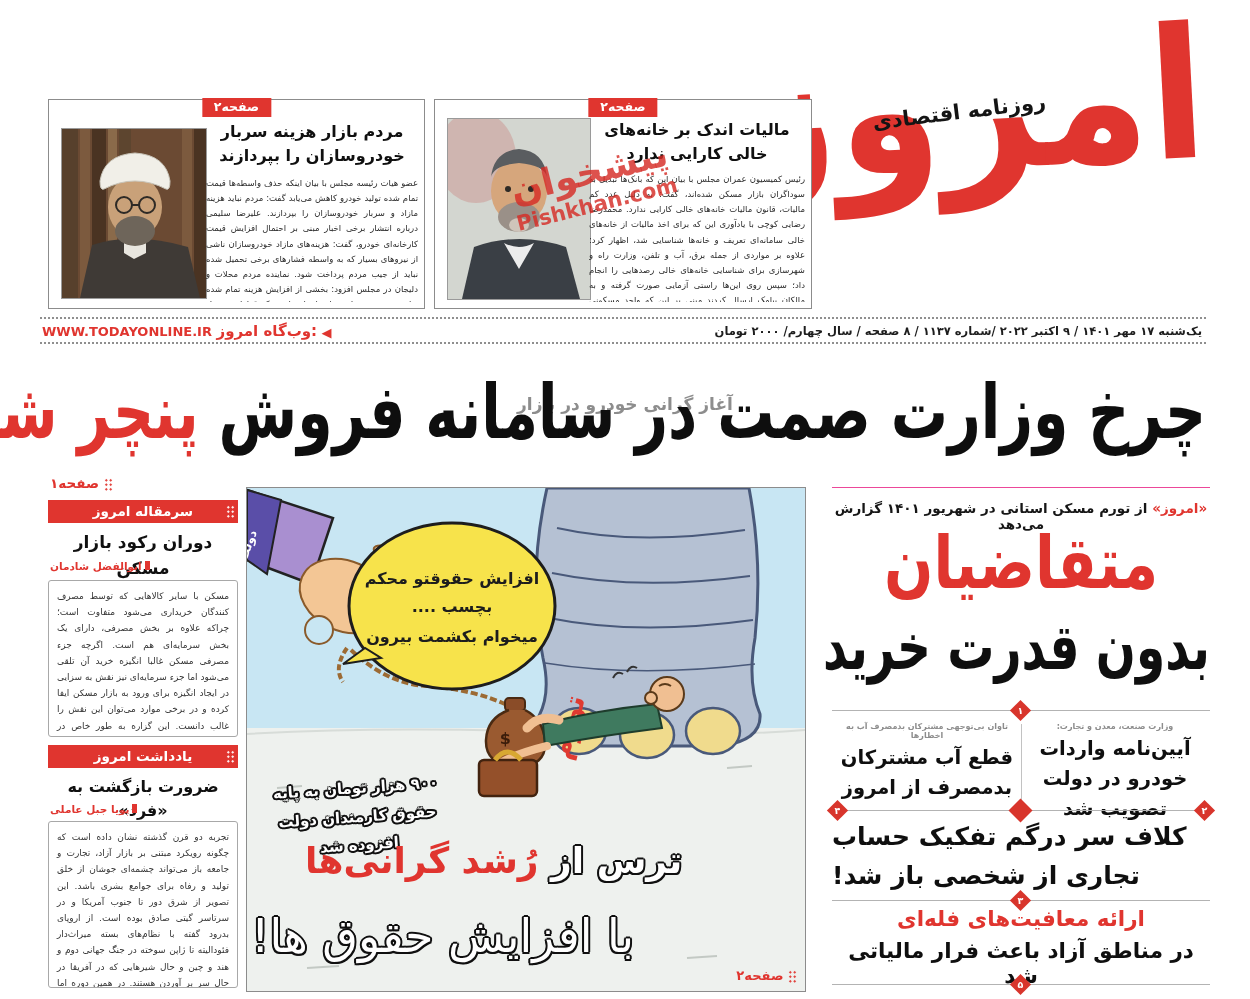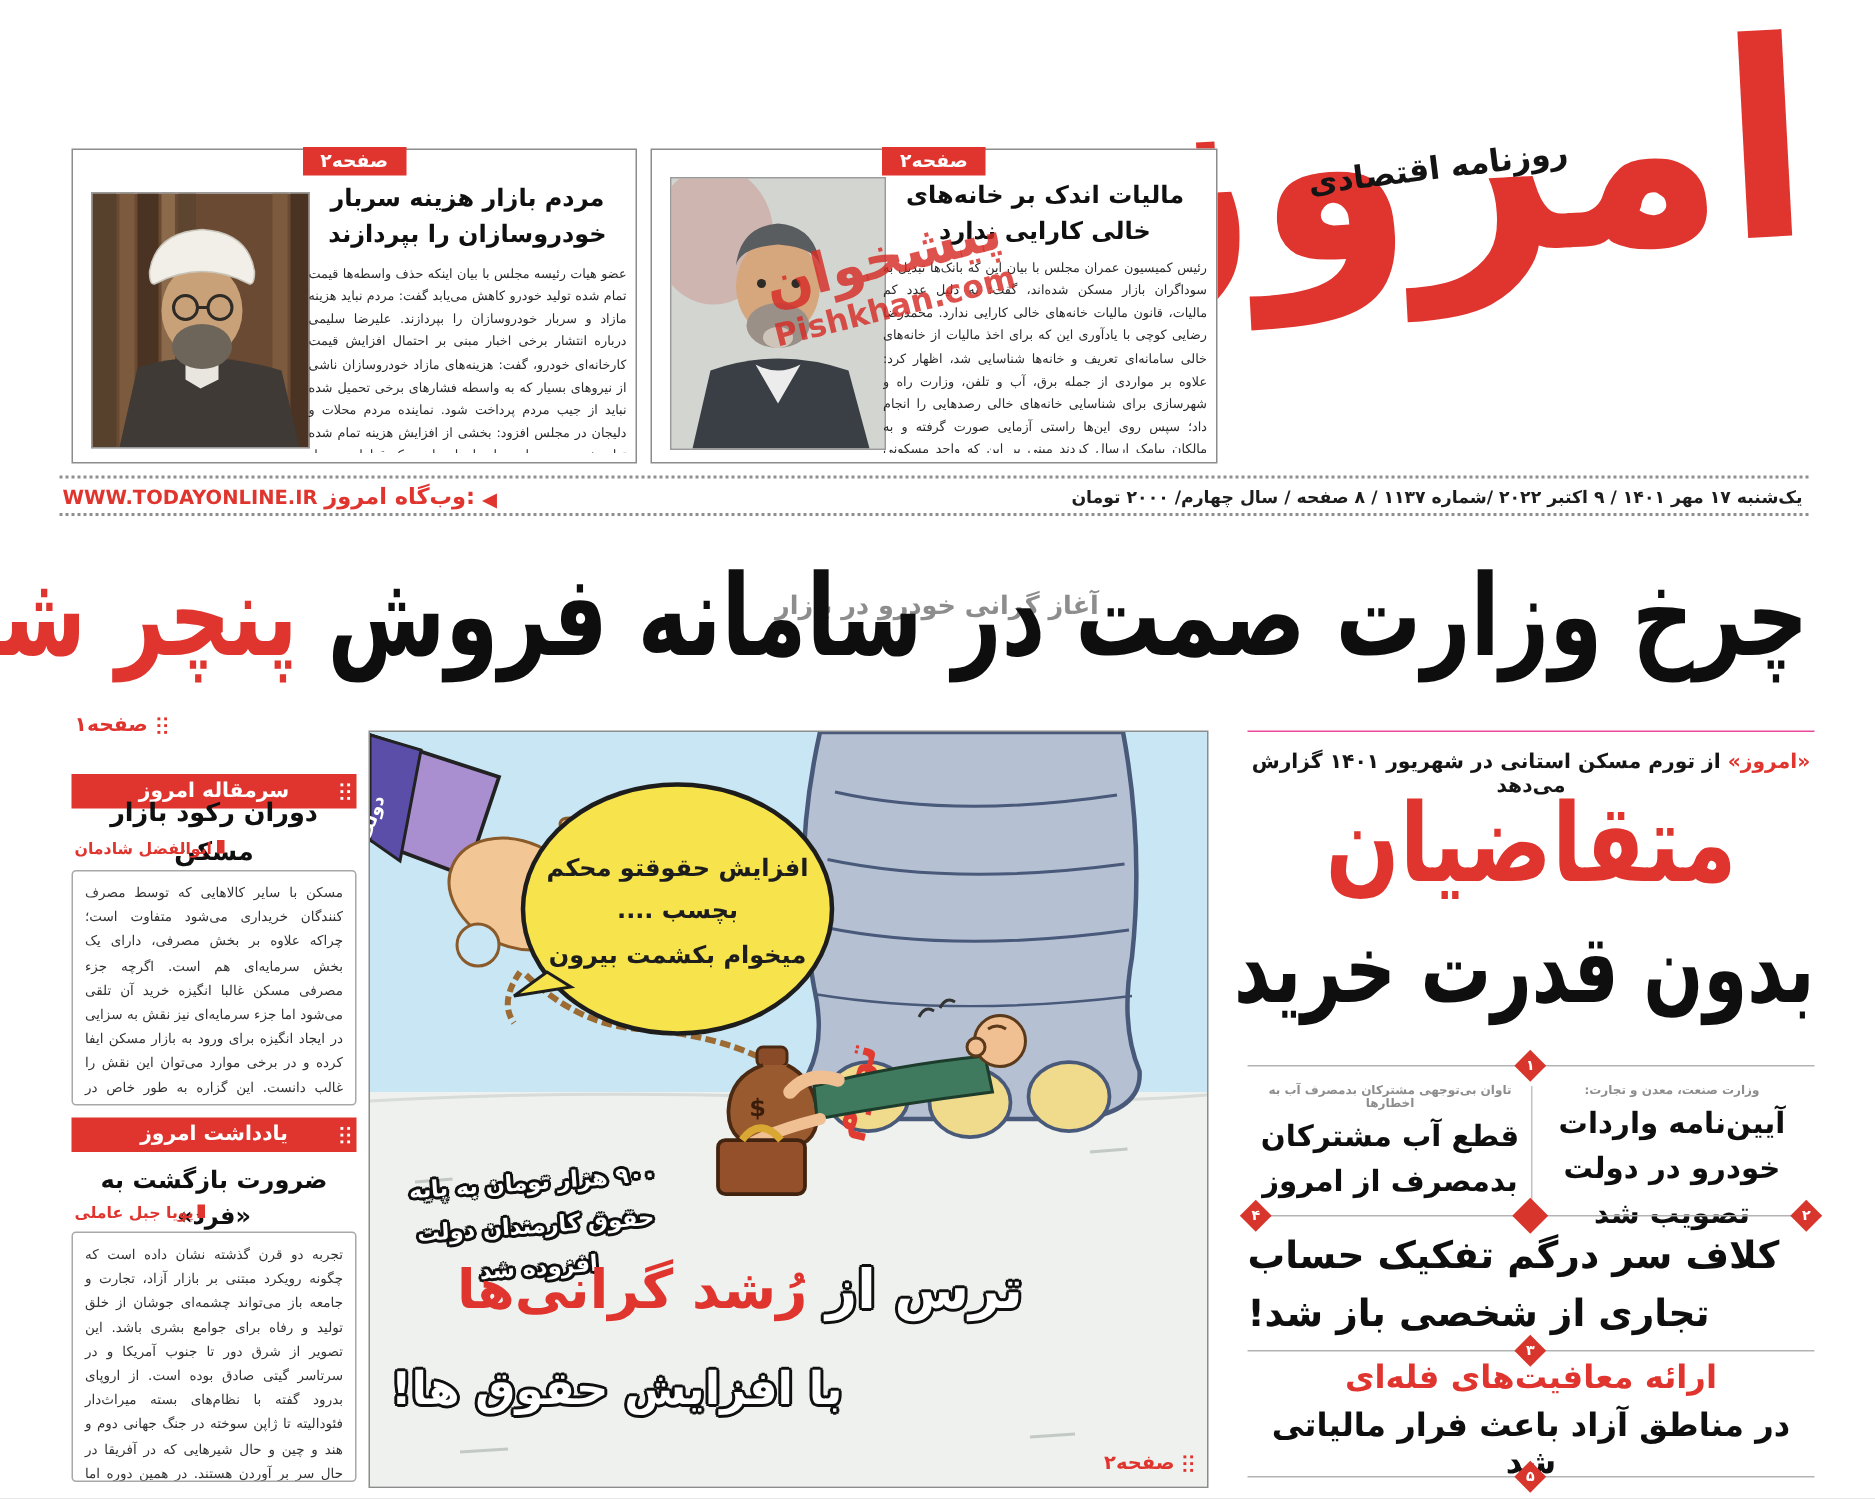--- a/index.html
+++ b/index.html
@@ -38,21 +38,21 @@
   .pg1{position:absolute;left:50px;top:475px;color:#e0352f;font-weight:900;font-size:13.5px;}
 
   
   .cartoon{position:absolute;left:246px;top:487px;width:560px;height:505px;border:1px solid #8c8c8c;background:#fff;overflow:hidden;}
   .outline-txt{color:#fff;text-shadow:-2px 0 #101010,2px 0 #101010,0 -2px #101010,0 2px #101010,
                -1.5px -1.5px #101010,1.5px 1.5px #101010,-1.5px 1.5px #101010,1.5px -1.5px #101010;}
   .cap-small{position:absolute;left:8px;top:286px;width:205px;transform:rotate(-4deg);font-size:15px;font-weight:900;
              line-height:1.9;text-align:center;}
   .cap-big1{position:absolute;left:58px;top:352px;font-size:36px;font-weight:900;white-space:nowrap;}
   .cap-big1 .red{color:#e0352f;text-shadow:none;}
-  .cap-big2{position:absolute;left:14px;top:421px;font-size:30px;font-weight:700;white-space:nowrap;}
+  .cap-big2{position:absolute;left:4px;top:421px;font-size:46px;font-weight:400;white-space:nowrap;}
   .cart-pageref{position:absolute;right:8px;bottom:8px;color:#e0352f;font-weight:900;font-size:13px;}
 
   
   .rcol{position:absolute;left:832px;top:487px;width:378px;height:505px;border-top:1px solid #ec4899;}
   .r-kicker{position:absolute;top:12px;left:0;right:0;text-align:center;font-size:13.5px;font-weight:900;color:#161616;}
   .r-kicker .red{color:#e0352f;}
   .r-title-red{position:absolute;top:32px;left:0;right:0;text-align:center;color:#e0352f;font-weight:900;
                font-size:58px;transform:scaleY(1.25);transform-origin:center top;}
   .r-title-black{position:absolute;top:122px;left:0;right:0;text-align:center;color:#0f0f0f;font-weight:900;
                  font-size:47px;transform:scaleY(1.35);transform-origin:center top;white-space:nowrap;}
@@ -148,21 +148,21 @@
       <span class="arrow">◀</span>
     </div>
   </div>
 
   <div class="kicker-gray">آغاز گرانی خودرو در بازار</div>
   <div class="lead-headline"><span>چرخ وزارت صمت در سامانه فروش</span> <span class="red">پنچر شد</span></div>
 
   <div class="pg1"><span class="dots"></span> <span>صفحه۱</span></div>
 
   <div style="position:absolute;left:48px;top:500px;width:190px;height:237px;">
-    <div class="section-banner" style="top:16px;">
+    <div class="section-banner" style="top:0;">
       <span>سرمقاله امروز</span><span class="dots w banner-dots"></span>
     </div>
     <div class="art-title" style="right:0;left:0;top:30px;font-size:17px;">دوران رکود بازار مسکن</div>
     <div class="author" style="left:2px;top:60px;"><span class="sq"></span><span>ابوالفضل شادمان</span></div>
     <div class="body-box" style="left:0;top:80px;width:190px;height:157px;overflow:hidden;">
       <span>مسکن با سایر کالاهایی که توسط مصرف کنندگان خریداری می‌شود متفاوت است؛ چراکه علاوه بر بخش مصرفی، دارای یک بخش سرمایه‌ای هم است. اگرچه جزء مصرفی مسکن غالبا انگیزه خرید آن تلقی می‌شود اما جزء سرمایه‌ای نیز نقش به سزایی در ایجاد انگیزه برای ورود به بازار مسکن ایفا کرده و در برخی موارد می‌توان این نقش را غالب دانست. این گزاره به طور خاص در زمان‌هایی که به اصطلاح بازار مسکن «داغ» و پررونق است، از صحت غیرقابل انکاری برخوردار می‌شود. در چنین مواقعی، معمولا افزایش قیمت، این انتظار را در مصرف کننده ایجاد می‌کند که...</span>
       
     </div>
   </div>
 

